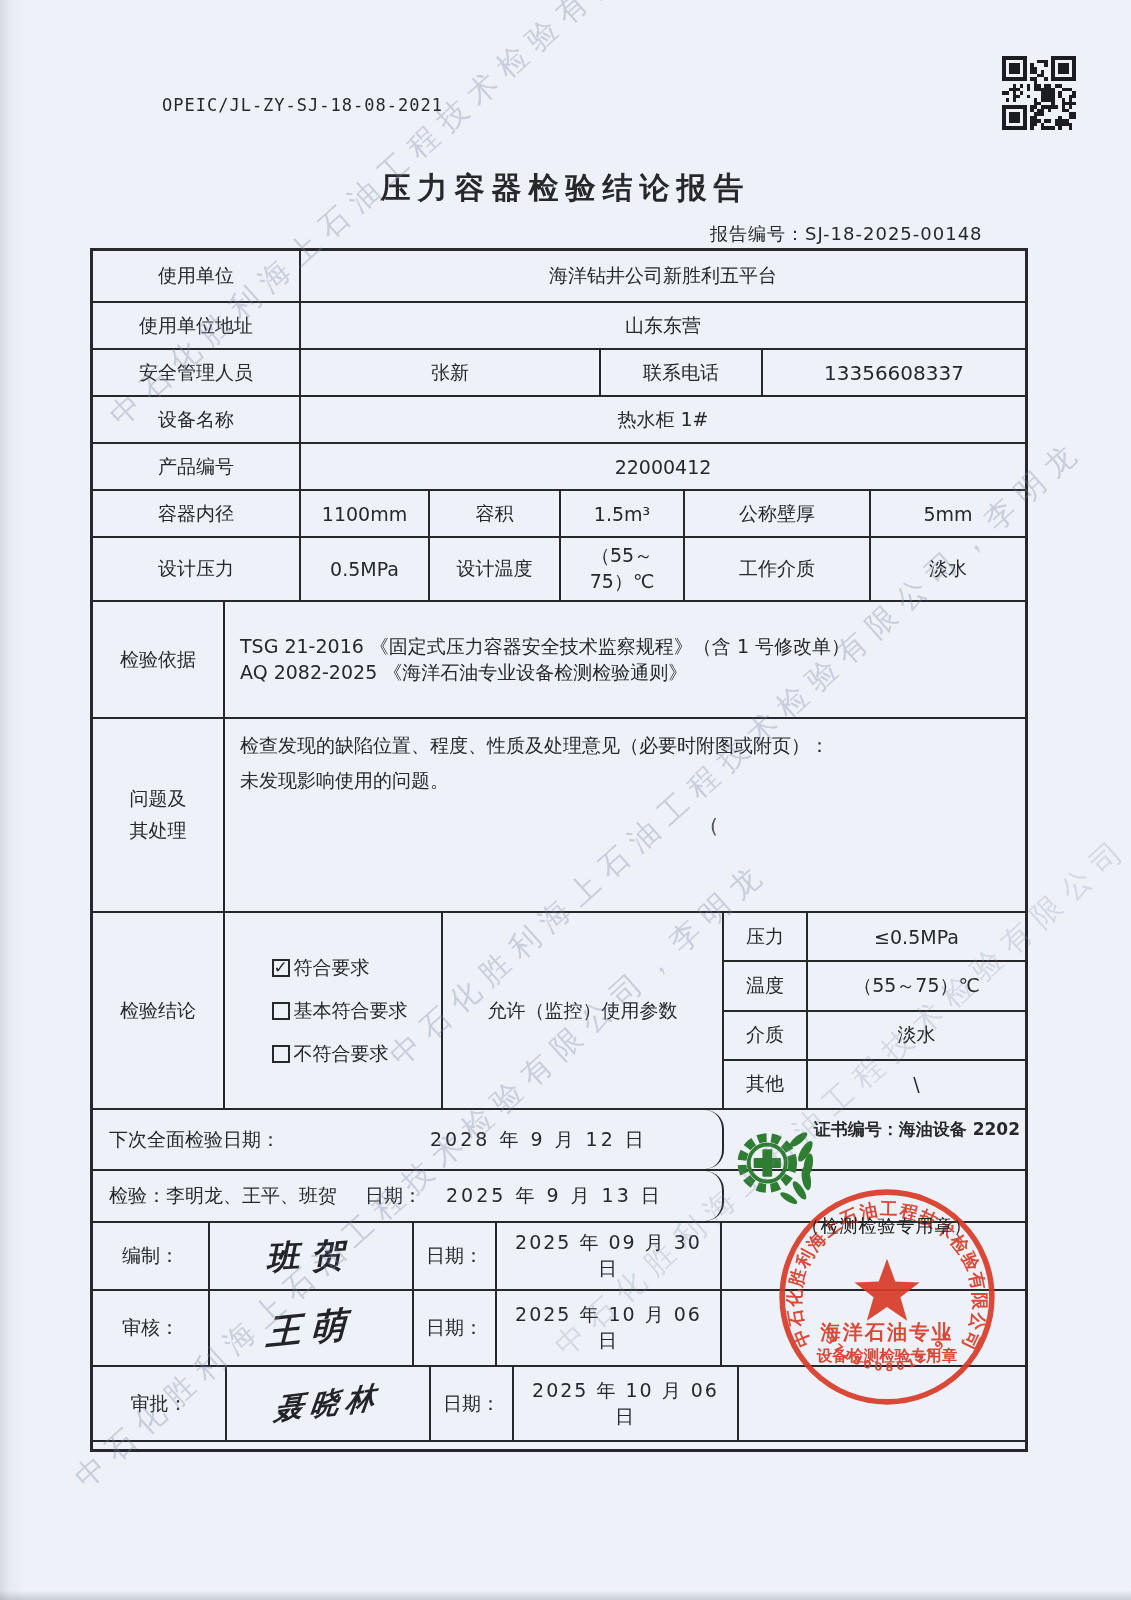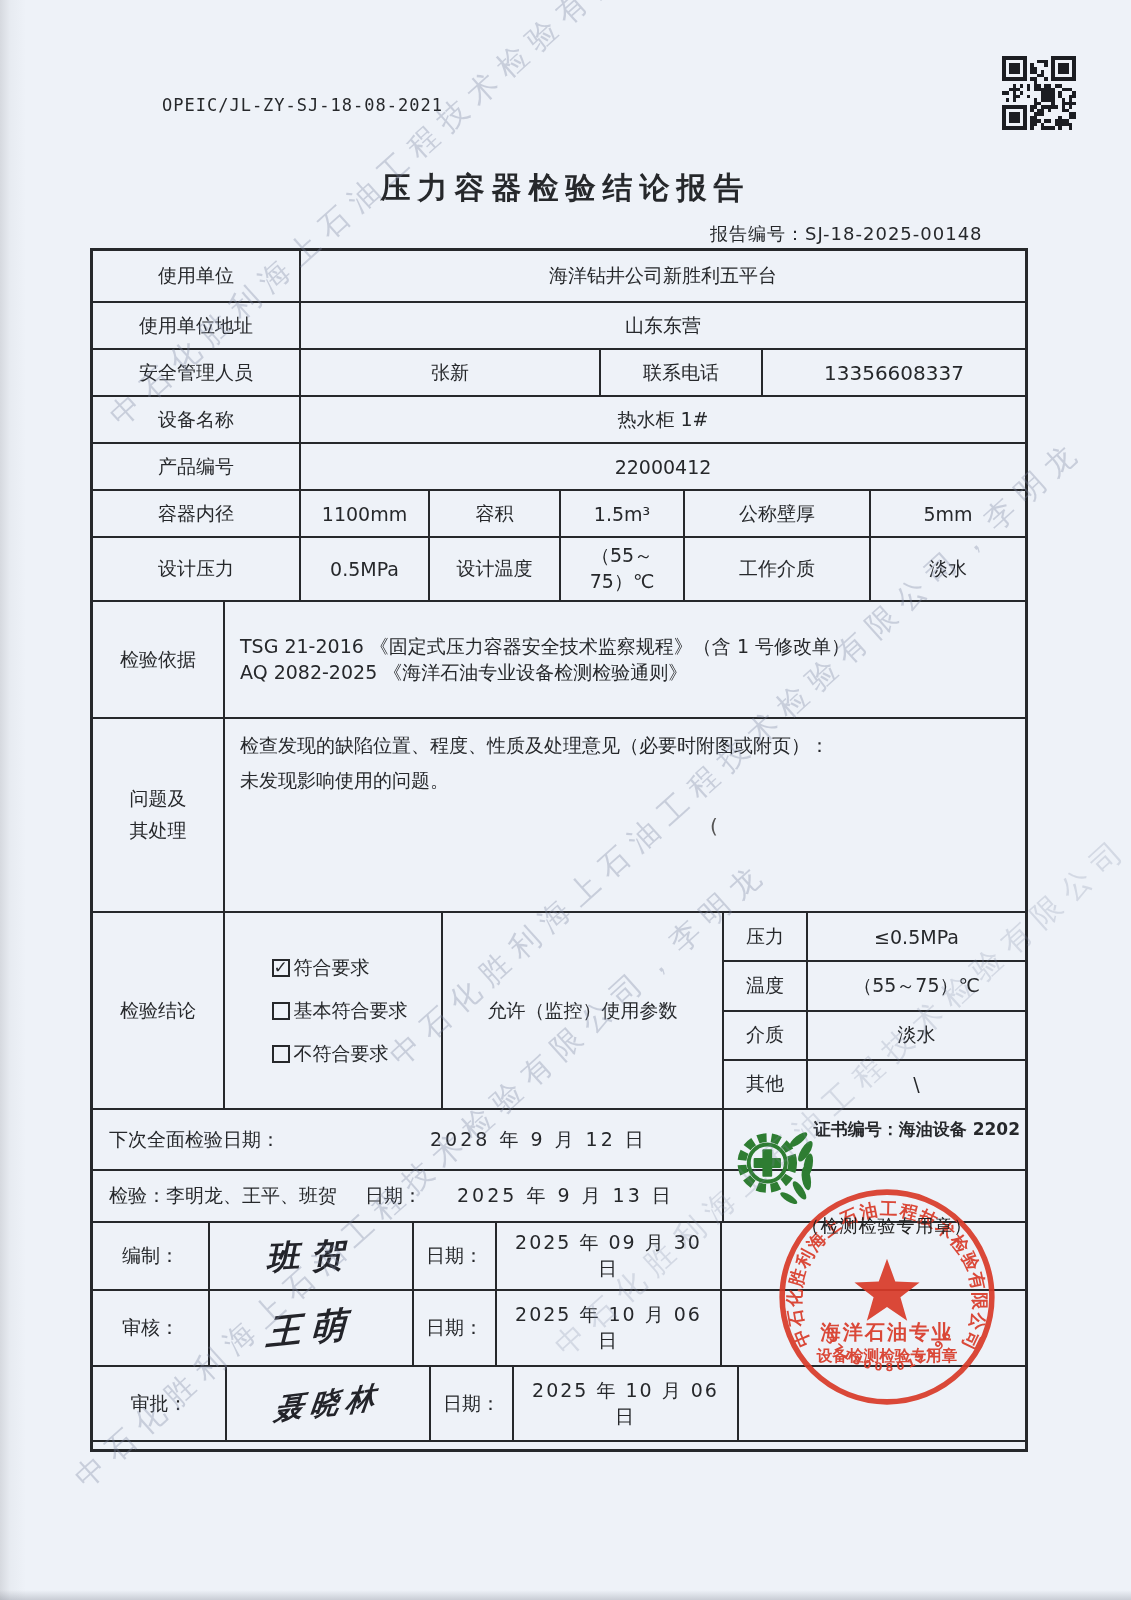--- a/index.html
+++ b/index.html
@@ -50,21 +50,21 @@
   .subrow{flex:1;display:flex;border-bottom:2px solid var(--ink);box-sizing:border-box;}
   .subrow:last-child{border-bottom:none;}
   .sublabel{width:84px;border-right:2px solid var(--ink);display:flex;align-items:center;justify-content:center;box-sizing:border-box;}
   .subval{flex:1;display:flex;align-items:center;justify-content:center;}
   
   .optlist{display:flex;flex-direction:column;gap:17px;padding-left:13px;}
   .opt{display:flex;align-items:center;gap:4px;}
   .box{width:18px;height:18px;border:2px solid var(--ink);box-sizing:border-box;
     display:inline-flex;align-items:center;justify-content:center;font-size:17px;font-weight:bold;line-height:1;}
   
-  .freecell{display:flex;align-items:center;padding-left:16px;box-sizing:border-box;}
+  .freecell{display:flex;align-items:center;padding-left:16px;box-sizing:border-box;border-radius:19px;}
   
   .bigcell{position:absolute;left:631px;top:859px;width:304px;height:342px;box-sizing:border-box;}
   .cert{position:absolute;right:8px;top:8px;font-size:17px;font-weight:bold;white-space:nowrap;}
   .greenseal{position:absolute;left:6px;top:12px;width:98px;height:82px;}
   .stampsvg{position:absolute;left:42px;top:66px;width:242px;height:242px;opacity:.92;}
   .stamp-caption{position:absolute;left:32px;top:104px;width:262px;text-align:center;
     font-size:18px;color:#222;letter-spacing:1px;z-index:5;}
   
   .sig{font-family:"DejaVu Serif","Liberation Serif",serif;font-style:italic;
     font-weight:bold;color:#23242a;}
@@ -331,21 +331,21 @@
         <span>下次全面检验日期：</span>
         <span style="margin-left:150px;letter-spacing:3px">2028 年 9 月 12 日</span>
       </div>
     </div>
 
     <div class="row" style="height:52px">
       <div class="freecell" style="width:631px;border-right:2px solid var(--ink)">
         <span>检验：</span>
         <span>李明龙、王平、班贺</span>
         <span style="margin-left:28px">日期：</span>
-        <span style="margin-left:35px;letter-spacing:3px">2025 年 9 月 13 日</span>
+        <span style="margin-left:24px;letter-spacing:3px">2025 年 9 月 13 日</span>
       </div>
     </div>
 
     <div class="row" style="height:68px">
       <div class="cell" style="width:117px">编制：</div>
       <div class="cell" style="width:204px">
         <span class="sig sig1">班贺</span>
       </div>
       <div class="cell" style="width:83px">日期：</div>
       <div class="cell" style="width:225px;border-right:2px solid var(--ink);letter-spacing:2px">2025 年 09 月 30 日</div>

